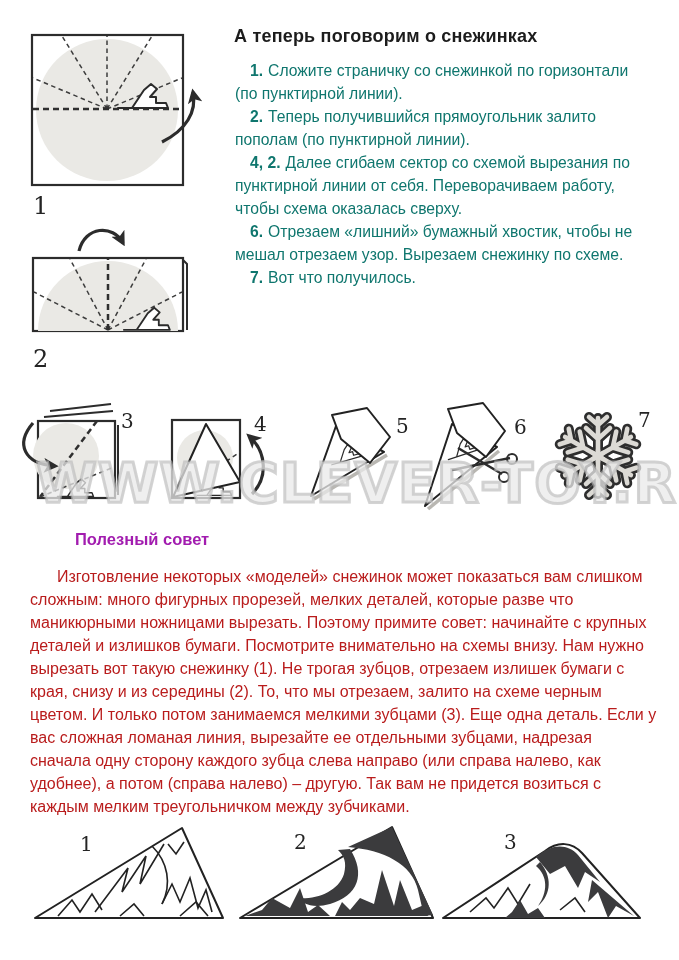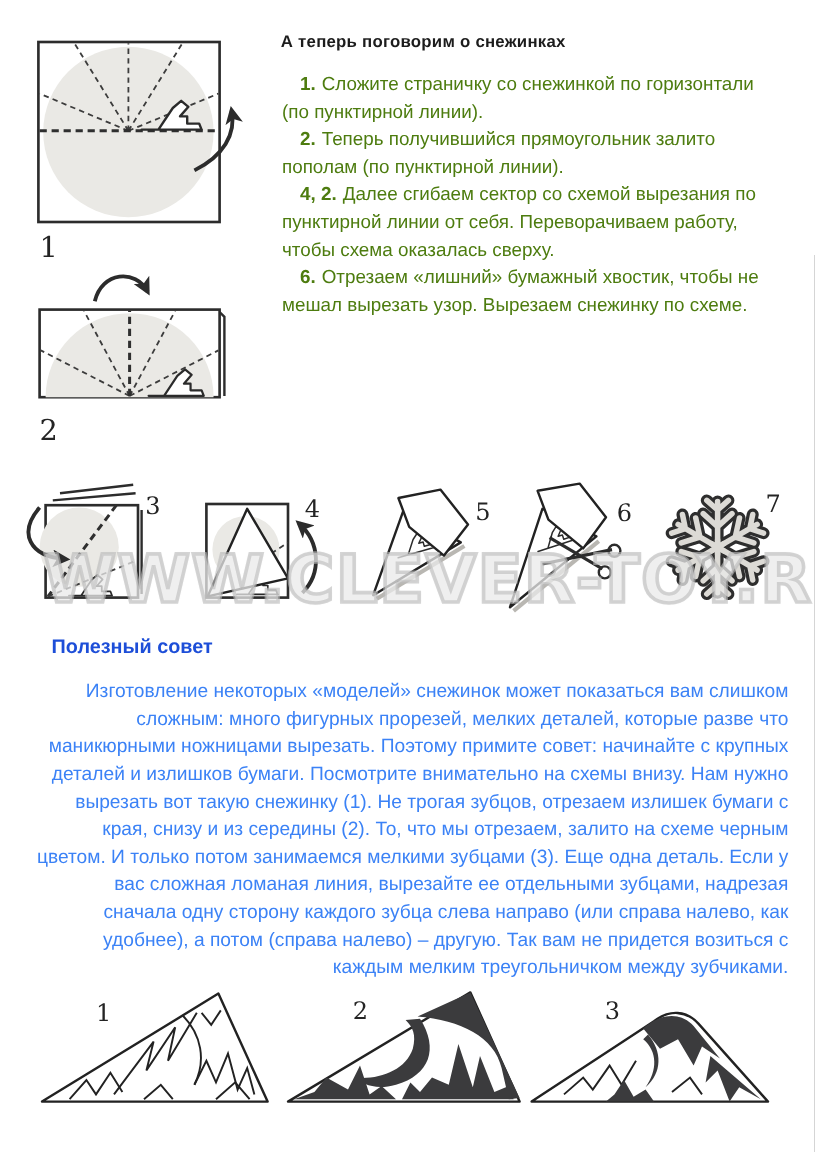--- a/index.html
+++ b/index.html
@@ -5,47 +5,47 @@
   html,body{margin:0;padding:0;background:#888;}
   .page{
     position:relative;width:679px;height:960px;background:#ffffff;
     font-family:"Liberation Sans",sans-serif;color:#1f1f1f;
     margin:0 auto;overflow:hidden;
   }
   .art{position:absolute;left:0;top:0;}
 
   .title{
     position:absolute;left:234px;top:26px;width:430px;
-    font-size:14px;font-weight:bold;letter-spacing:.2px;color:#1c1c1c;
+    font-size:18px;font-weight:bold;letter-spacing:.2px;color:#1c1c1c;
   }
   .steps{
     position:absolute;left:235px;top:59px;width:416px;
-    font-size:15.7px;line-height:23px;color:#4d7c0f;
+    font-size:15.7px;line-height:23px;color:#0f766e;
   }
   .steps p{margin:0;text-indent:15px;}
   .step-num{margin-right:5px;}
 
   .watermark{
     position:absolute;left:0;top:451px;width:679px;text-align:left;
     font-family:"DejaVu Sans",sans-serif;font-weight:800;font-size:55px;
     letter-spacing:1px;white-space:nowrap;
     color:rgba(255,255,255,.55);
     -webkit-text-stroke:3px rgba(187,187,187,.62);
     text-shadow:0 0 2px rgba(175,175,175,.45);
     pointer-events:none;
     margin-left:36px;
   }
 
   .advice-heading{
-    position:absolute;left:43px;top:530px;
-    font-size:16.5px;font-weight:bold;color:#1d4ed8;text-align:right;
+    position:absolute;left:75px;top:530px;
+    font-size:16.5px;font-weight:bold;color:#a21caf;text-align:right;
   }
   .advice-body{
     position:absolute;left:30px;top:565px;width:627px;
-    font-size:16px;line-height:23px;color:#3b82f6;text-indent:27px;text-align:right;
+    font-size:16px;line-height:23px;color:#b91c1c;text-indent:27px;
   }
 
   .fig-num{
     position:absolute;font-family:"DejaVu Serif",serif;color:#242424;
   }
   .n-big{font-size:24px;}
   .n-mid{font-size:20px;}
 
   
   .fig-box{fill:#fff;stroke:#2c2c2c;stroke-width:2.2;}
@@ -190,19 +190,20 @@
   <div class="fig-num n-mid" style="left:80px;top:832px;">1</div>
   <div class="fig-num n-mid" style="left:294px;top:830px;">2</div>
   <div class="fig-num n-mid" style="left:504px;top:830px;">3</div>
 
   <div class="title">А теперь поговорим о снежинках</div>
 
   <div class="steps">
     <p class="step"><b class="step-num">1.</b><span>Сложите страничку со снежинкой по горизонтали (по пунктирной линии).</span></p>
     <p class="step"><b class="step-num">2.</b><span>Теперь получившийся прямоугольник залито пополам (по пунктирной линии).</span></p>
     <p class="step"><b class="step-num">4, 2.</b><span>Далее сгибаем сектор со схемой вырезания по пунктирной линии от себя. Переворачиваем работу, чтобы схема оказалась сверху.</span></p>
-    <p class="step"><b class="step-num">6.</b><span>Отрезаем «лишний» бумажный хвостик, чтобы не мешал вырезать узор. Вырезаем снежинку по схеме.</span></p>
+    <p class="step"><b class="step-num">6.</b><span>Отрезаем «лишний» бумажный хвостик, чтобы не мешал отрезаем узор. Вырезаем снежинку по схеме.</span></p>
+    <p class="step"><b class="step-num">7.</b><span>Вот что получилось.</span></p>
   </div>
 
   <div class="advice-heading">Полезный совет</div>
   <div class="advice-body">Изготовление некоторых «моделей» снежинок может показаться вам слишком сложным: много фигурных прорезей, мелких деталей, которые разве что маникюрными ножницами вырезать. Поэтому примите совет: начинайте с крупных деталей и излишков бумаги. Посмотрите внимательно на схемы внизу. Нам нужно вырезать вот такую снежинку (1). Не трогая зубцов, отрезаем излишек бумаги с края, снизу и из середины (2). То, что мы отрезаем, залито на схеме черным цветом. И только потом занимаемся мелкими зубцами (3). Еще одна деталь. Если у вас сложная ломаная линия, вырезайте ее отдельными зубцами, надрезая сначала одну сторону каждого зубца слева направо (или справа налево, как удобнее), а потом (справа налево) – другую. Так вам не придется возиться с каждым мелким треугольничком между зубчиками.</div>
 
 </div>
 
 </body></html>

